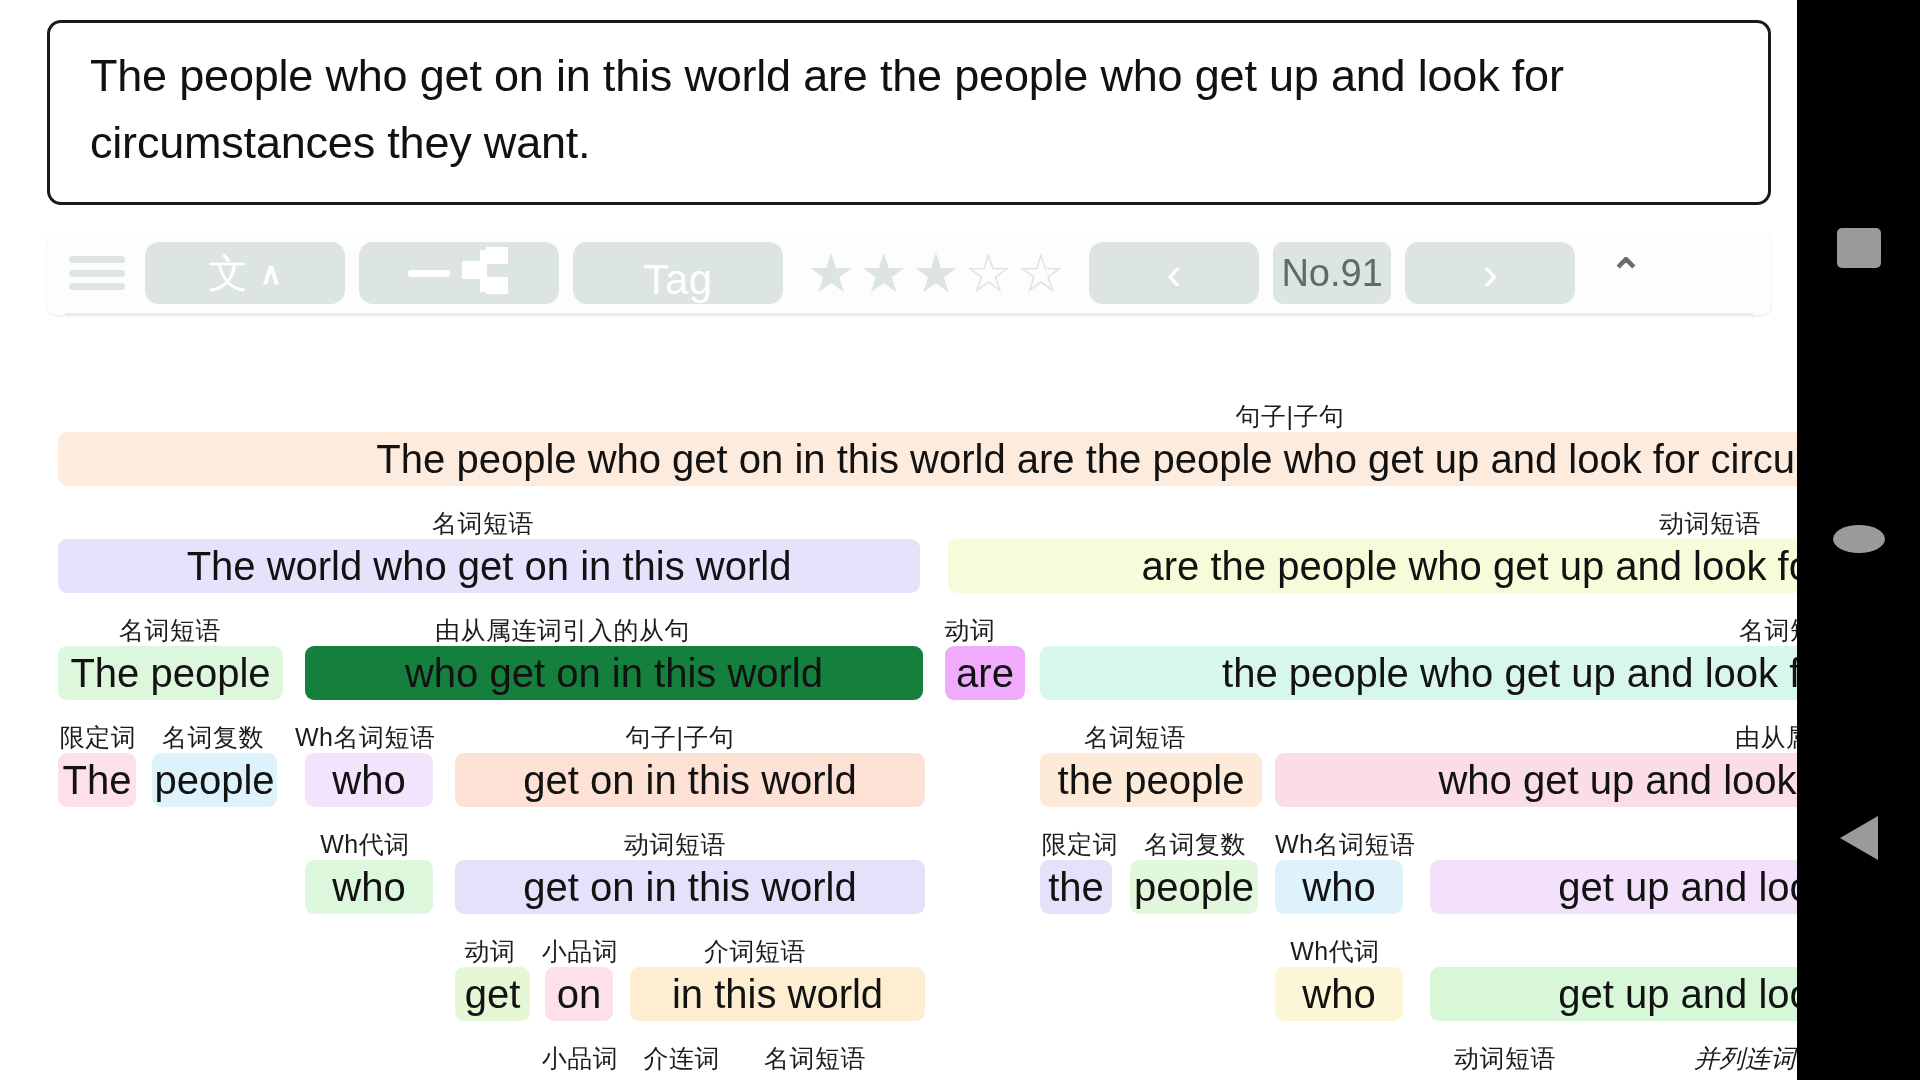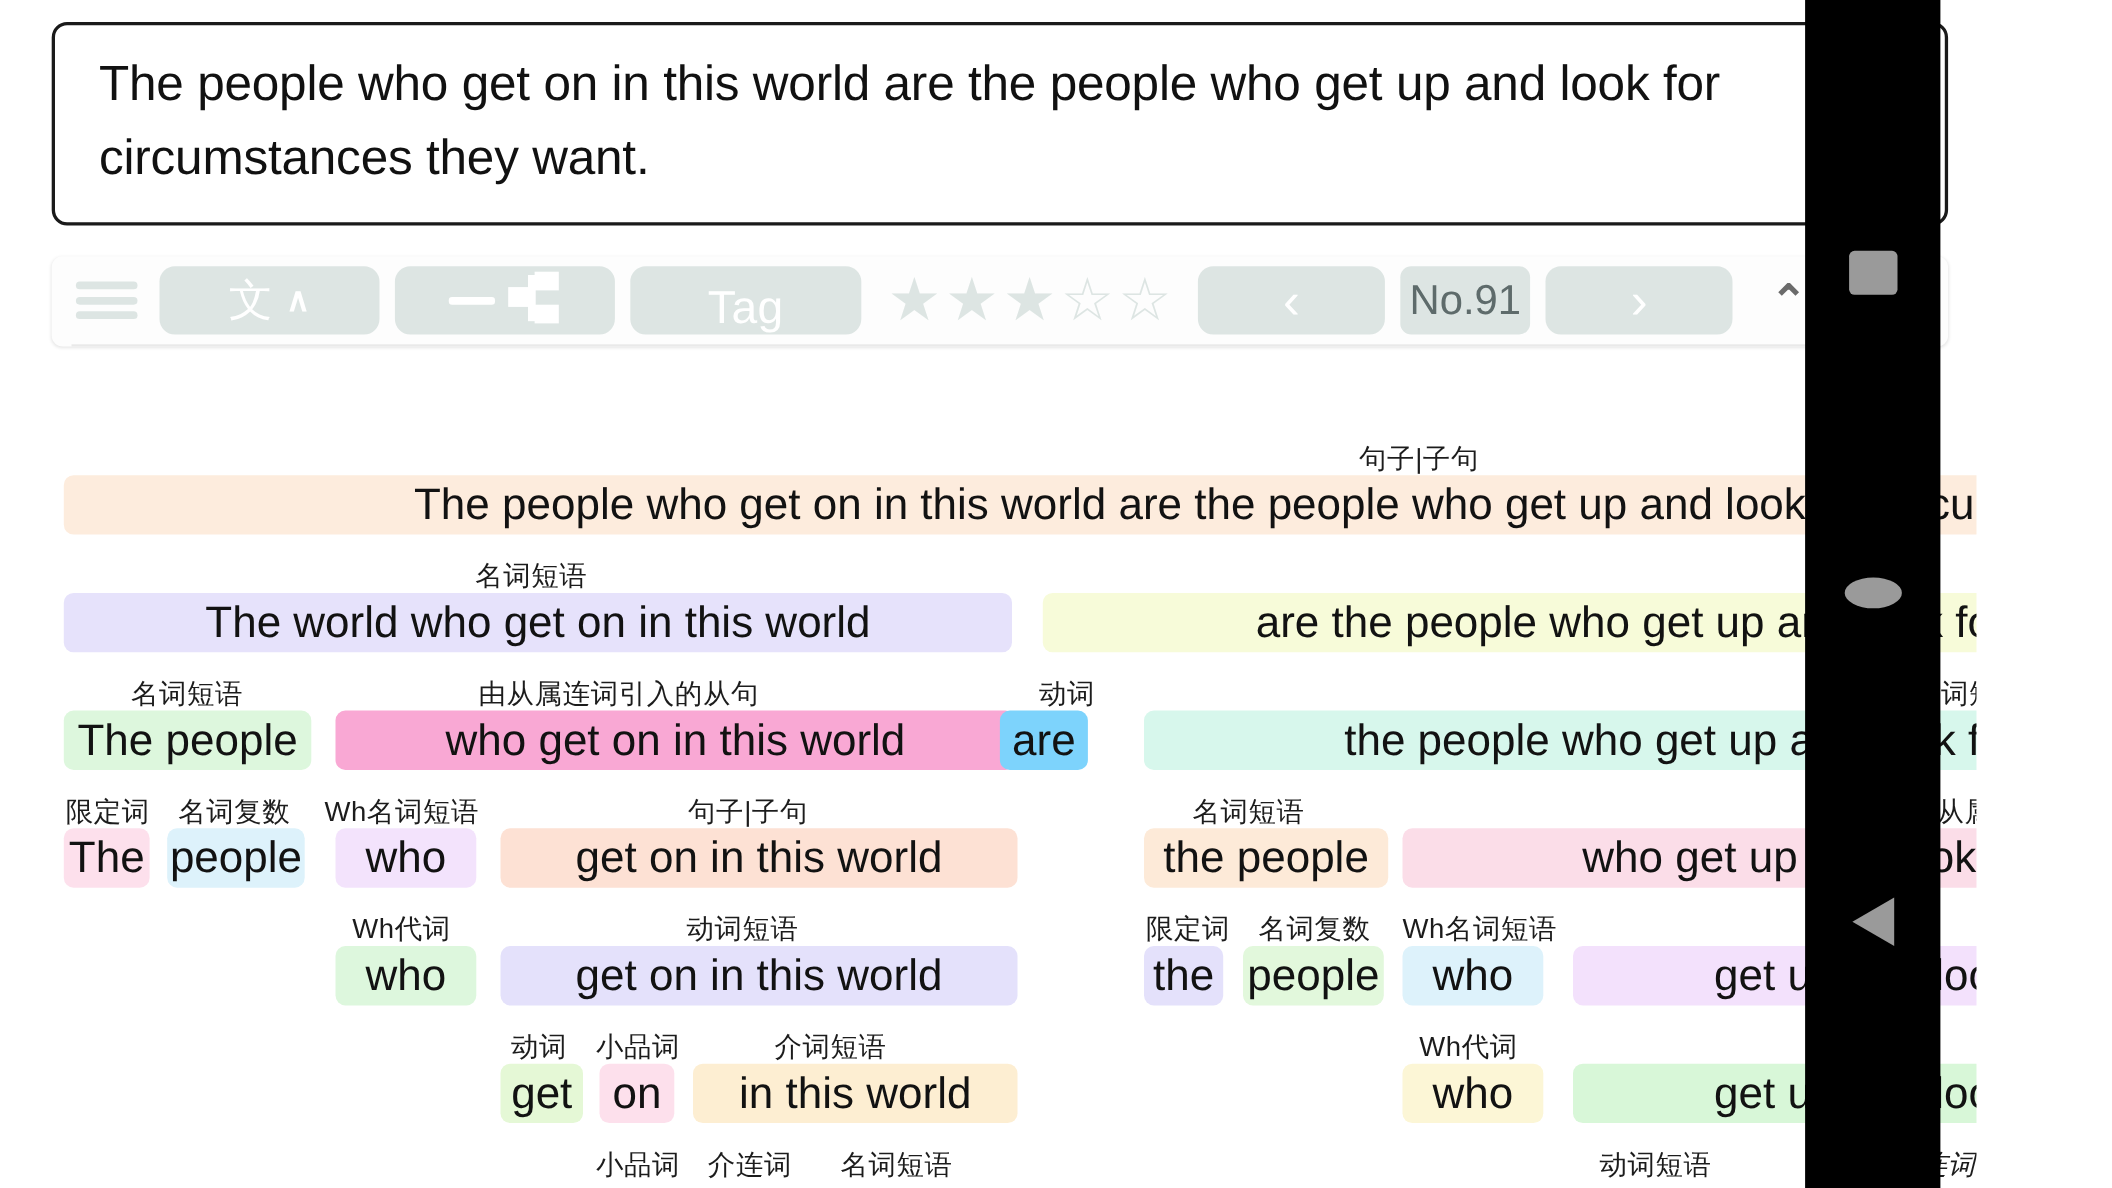--- a/index.html
+++ b/index.html
@@ -2,21 +2,21 @@
 <html><head>
 <meta charset="utf-8">
 <style>
   * { box-sizing: border-box; margin: 0; padding: 0; }
   html, body {
     width: 1920px; height: 1080px;
     background: #ffffff;
     font-family: "Liberation Sans", sans-serif;
     overflow: hidden;
   }
-  #root { position: relative; width: 1764px; height: 1080px; background:#fff; }
+  #root { position: relative; width: 1920px; height: 1080px; background:#fff; }
 
   
   #app {
     position: absolute; left: 0; top: 0;
     width: 1797px; height: 1080px;
     background: #ffffff;
     overflow: hidden;
   }
 
   
@@ -234,22 +234,22 @@
           <div class="label" style="left: 1655px; width: 110px; top: 0px;">动词短语</div>
           <div class="node" style="left: 58px; width: 862px; top: 32px; background: rgb(230, 226, 251);">The world who get on in this world</div>
           <div class="node" style="left: 948px; width: 1530px; top: 32px; background: rgb(247, 251, 217);">are the people who get up and look for circumstances they want.</div>
         </div>
         <div class="level" style="top: 214px;">
           <div class="label" style="left: 115px; width: 110px; top: 0px;">名词短语</div>
           <div class="label" style="left: 435px; width: 230px; top: 0px;">由从属连词引入的从句</div>
           <div class="label" style="left: 940px; width: 60px; top: 0px;">动词</div>
           <div class="label" style="left: 1735px; width: 110px; top: 0px;">名词短语</div>
           <div class="node" style="left: 58px; width: 225px; top: 32px; background: rgb(221, 247, 221);">The people</div>
-          <div class="node" style="left: 305px; width: 618px; top: 32px; background: #f9a8d4;">who get on in this world</div>
-          <div class="node" style="left: 909px; width: 80px; top: 32px; background: #7dd3fc; text-align: center;">are</div>
+          <div class="node" style="left: 305px; width: 618px; top: 32px; background: #15803d;">who get on in this world</div>
+          <div class="node" style="left: 945px; width: 80px; top: 32px; background: #f0abfc; text-align: center;">are</div>
           <div class="node" style="left: 1040px; width: 1438px; top: 32px; background: rgb(215, 247, 236);">the people who get up and look for circumstances they want.</div>
         </div>
         <div class="level" style="top: 321px;">
           <div class="label" style="left: 58px; width: 80px; top: 0px;">限定词</div>
           <div class="label" style="left: 158px; width: 110px; top: 0px;">名词复数</div>
           <div class="label" style="left: 295px; width: 140px; top: 0px;">Wh名词短语</div>
           <div class="label" style="left: 620px; width: 120px; top: 0px;">句子|子句</div>
           <div class="label" style="left: 1080px; width: 110px; top: 0px;">名词短语</div>
           <div class="label" style="left: 1735px; width: 230px; top: 0px;">由从属连词引入的从句</div>
           <div class="node" style="left: 58px; width: 78px; top: 32px; background: rgb(253, 224, 236);">The</div>

